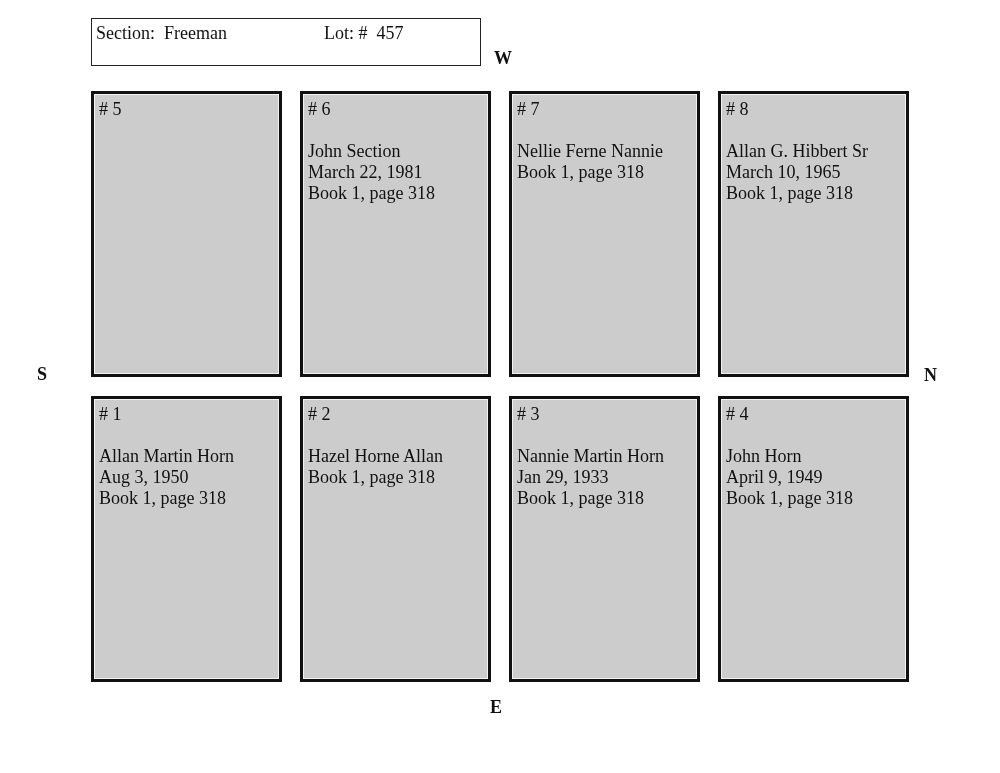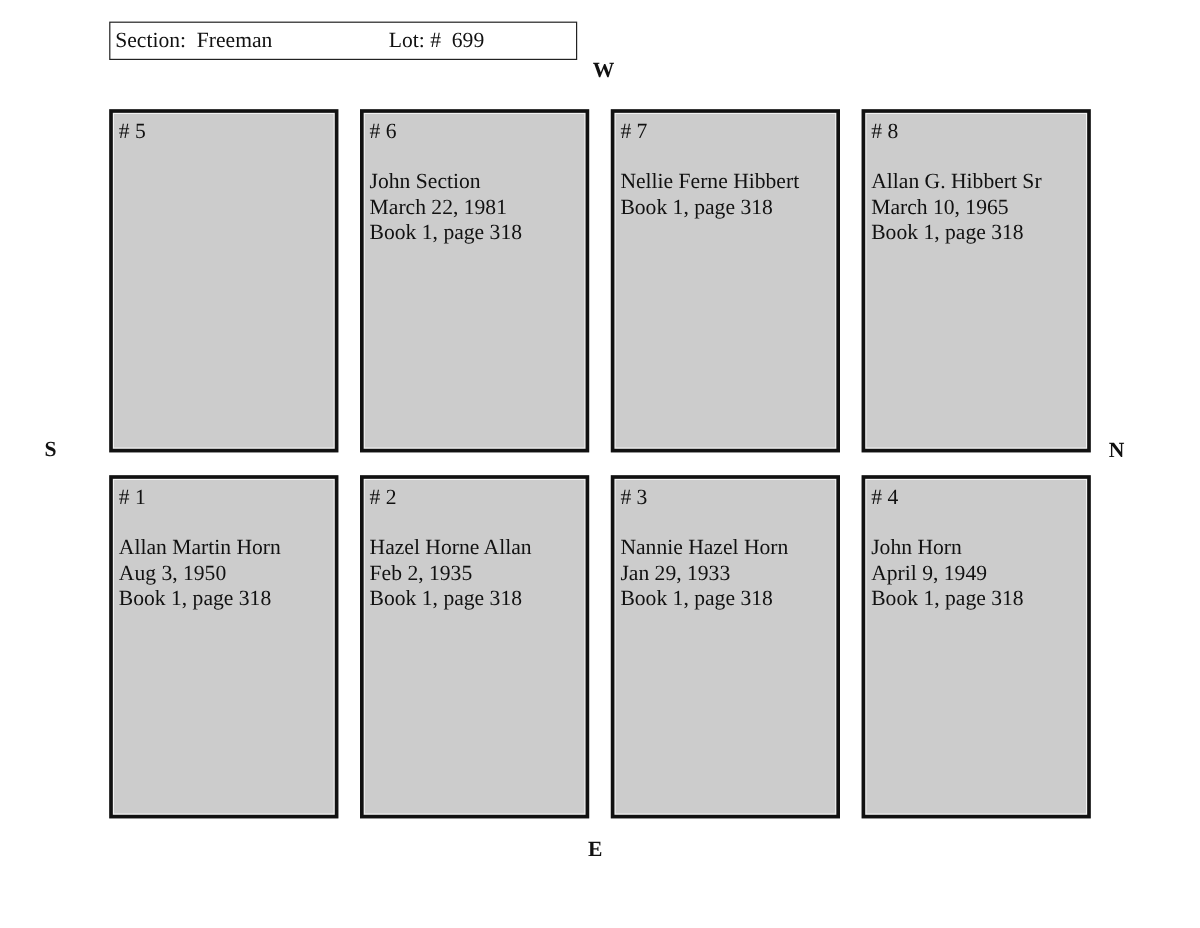--- a/index.html
+++ b/index.html
@@ -13,21 +13,21 @@
       position: relative;
       overflow: hidden;
       font-family: "Liberation Serif", "DejaVu Serif", serif;
       color: #111111;
     }
     .header-box {
       position: absolute;
       left: 91px;
       top: 18px;
       width: 390px;
-      height: 32px;
+      height: 48px;
       border: 1px solid #222222;
       background: #ffffff;
       box-sizing: border-box;
     }
     .header-section {
       position: absolute;
       left: 4px;
       top: 4px;
       font-size: 18px;
       white-space: pre;
@@ -75,21 +75,21 @@
     }
     .plot-details div {
       white-space: nowrap;
     }
   </style>
 </head>
 <body>
 
 <div class="header-box">
   <span class="header-section">Section:  Freeman</span>
-  <span class="header-lot">Lot: #  699</span>
+  <span class="header-lot">Lot: #  457</span>
 </div>
 
 <div class="compass compass-w">W</div>
 <div class="compass compass-s">S</div>
 <div class="compass compass-n">N</div>
 <div class="compass compass-e">E</div>
 
 <div class="plot" style="left:91px; top:91px;">
   <div class="plot-number"># 5</div>
   <div class="plot-details">
@@ -104,21 +104,21 @@
   <div class="plot-details">
     <div>John Section</div>
     <div>March 22, 1981</div>
     <div>Book 1, page 318</div>
   </div>
 </div>
 
 <div class="plot" style="left:509px; top:91px;">
   <div class="plot-number"># 7</div>
   <div class="plot-details">
-    <div>Nellie Ferne Hibbert</div>
+    <div>Nellie Ferne Nannie</div>
     <div>Book 1, page 318</div>
   </div>
 </div>
 
 <div class="plot" style="left:718px; top:91px;">
   <div class="plot-number"># 8</div>
   <div class="plot-details">
     <div>Allan G. Hibbert Sr</div>
     <div>March 10, 1965</div>
     <div>Book 1, page 318</div>
@@ -131,29 +131,28 @@
     <div>Allan Martin Horn</div>
     <div>Aug 3, 1950</div>
     <div>Book 1, page 318</div>
   </div>
 </div>
 
 <div class="plot" style="left:300px; top:396px;">
   <div class="plot-number"># 2</div>
   <div class="plot-details">
     <div>Hazel Horne Allan</div>
-    <div>Feb 2, 1935</div>
     <div>Book 1, page 318</div>
   </div>
 </div>
 
 <div class="plot" style="left:509px; top:396px;">
   <div class="plot-number"># 3</div>
   <div class="plot-details">
-    <div>Nannie Hazel Horn</div>
+    <div>Nannie Martin Horn</div>
     <div>Jan 29, 1933</div>
     <div>Book 1, page 318</div>
   </div>
 </div>
 
 <div class="plot" style="left:718px; top:396px;">
   <div class="plot-number"># 4</div>
   <div class="plot-details">
     <div>John Horn</div>
     <div>April 9, 1949</div>

